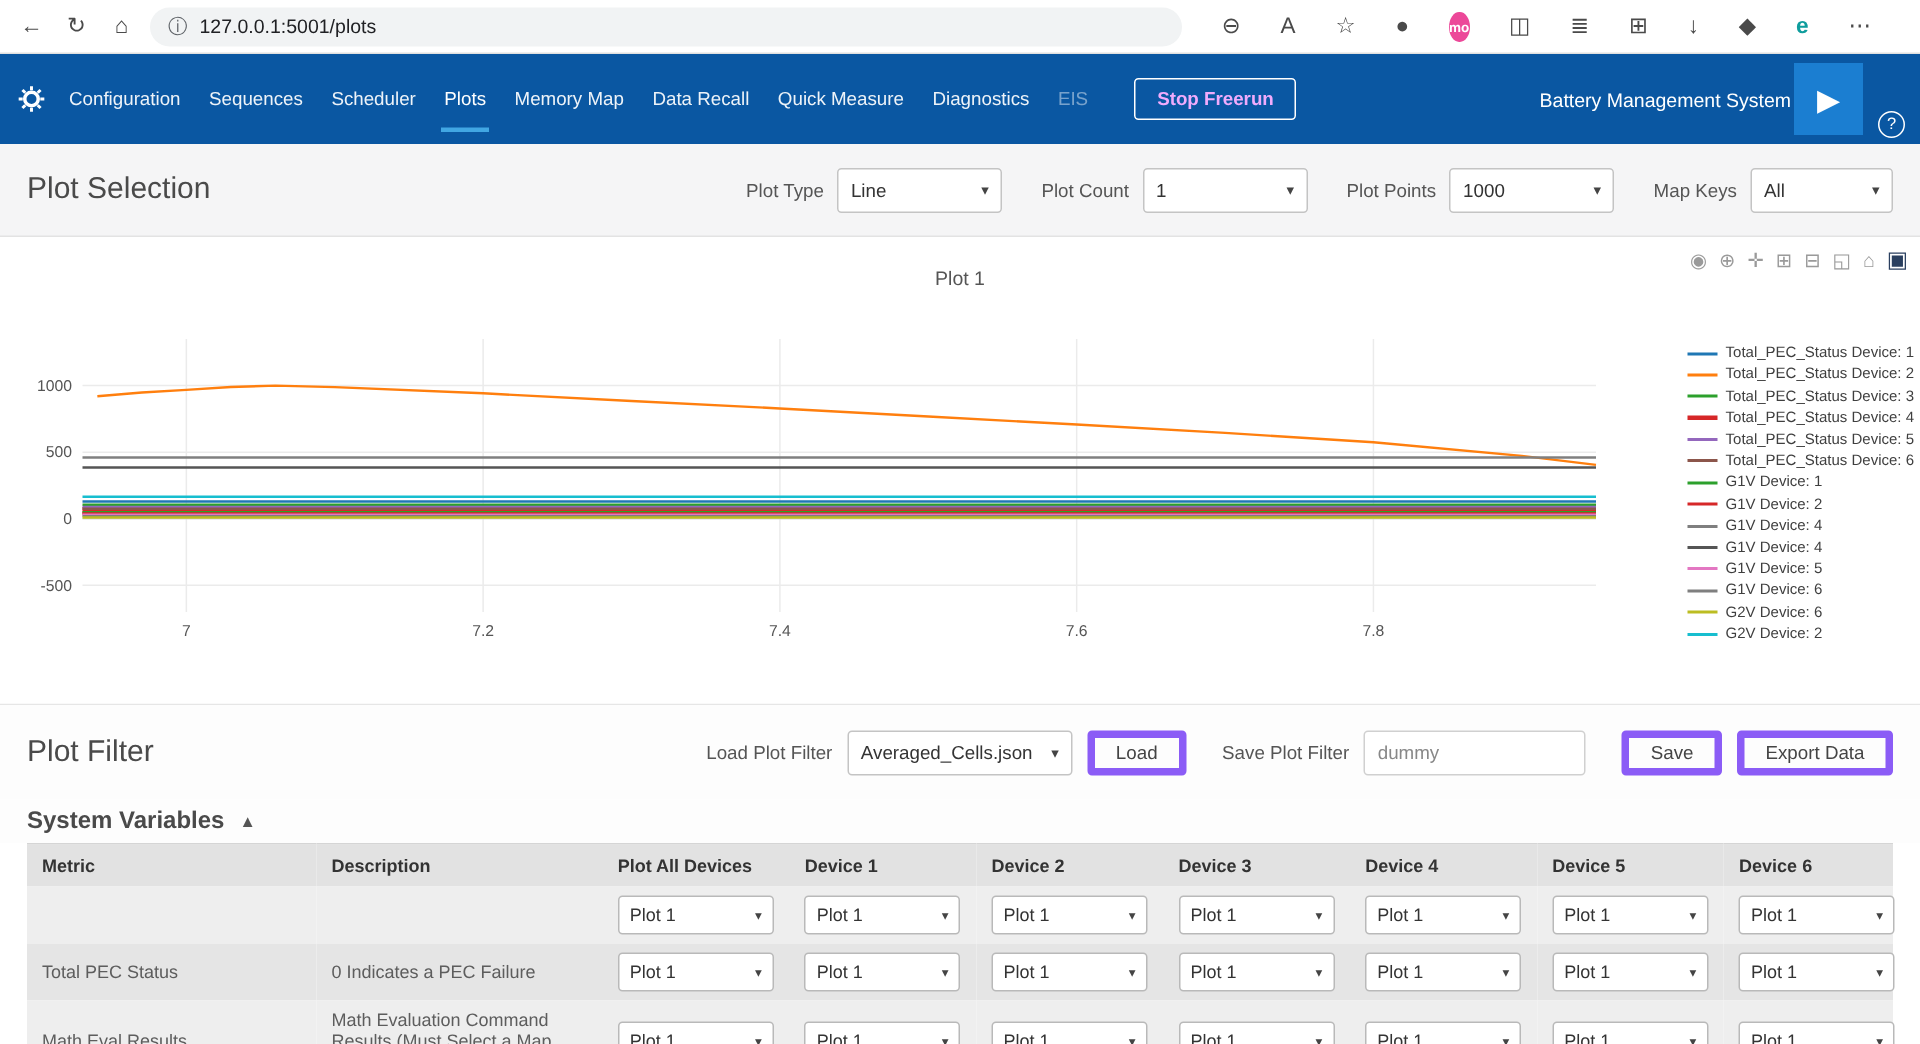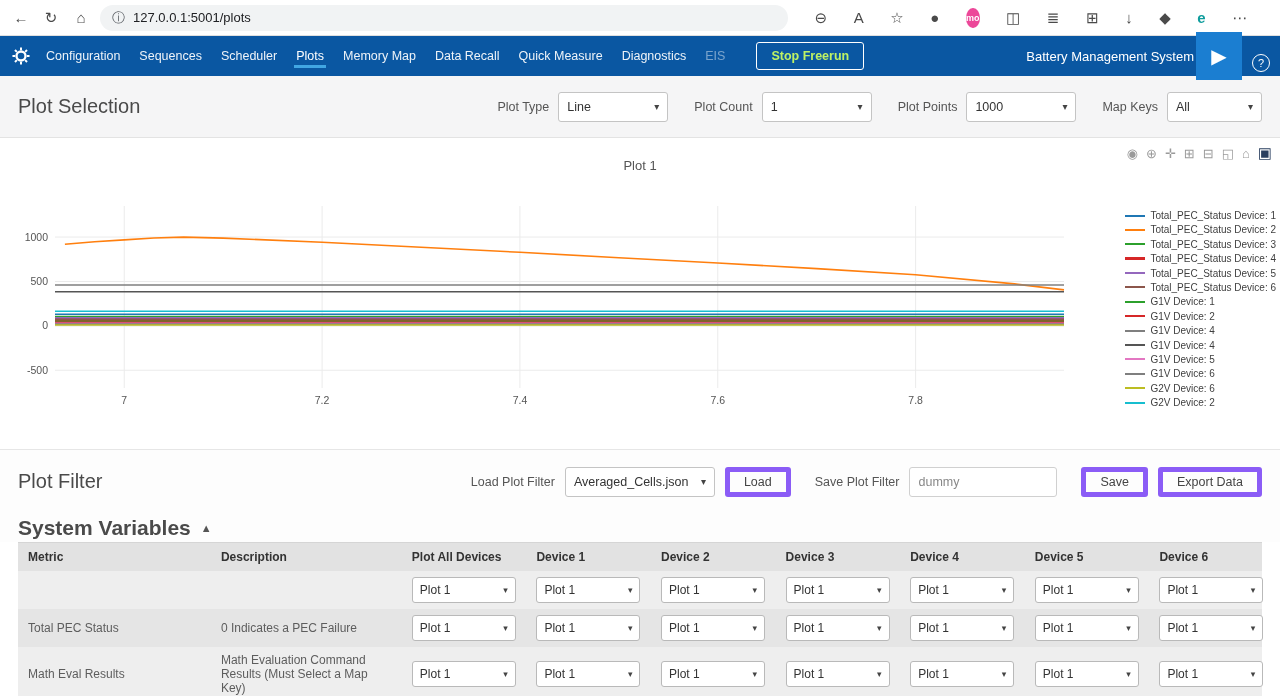--- a/index.html
+++ b/index.html
@@ -16,31 +16,31 @@
   .url-pill .info { color:#5f6368; font-size:13px; margin-right:8px; }
   .url-text { font-size:13px; color:#202124; }
   .browser-right { flex:1; display:flex; align-items:center; justify-content:space-evenly; }
   .browser-right .b-icon { width:auto; }
   .badge-mo { display:inline-flex; width:20px; height:20px; border-radius:50%;
               background:#ec4899; color:#fff !important; font-size:9px; font-weight:bold;
               align-items:center; justify-content:center; line-height:20px; }
   .teal { color:#0f9d9d !important; font-weight:bold; }
 
   
-  .navbar { height:40px; background:#0a57a2; display:flex; align-items:stretch; color:#fff;
+  .navbar { height:60px; background:#0a57a2; display:flex; align-items:stretch; color:#fff;
             padding:0 0 0 12px; }
   .nav-gear { display:flex; align-items:center; margin-right:16px; }
   .nav-item { display:flex; align-items:center; font-size:12.5px; margin-right:19px;
               color:rgba(255,255,255,.93); position:relative; cursor:default; white-space:nowrap; }
   .nav-item.active { color:#fff; }
   .nav-item.active::after { content:""; position:absolute; left:-2px; right:-2px; bottom:8px;
                             height:3px; background:#41a6e3; }
   .nav-item.disabled { color:rgba(255,255,255,.45); }
   .stop-btn { align-self:center; margin-left:12px; background:transparent; border:1px solid #fff;
-              color:#bef264; font-size:12.5px; font-weight:bold; padding:6px 14px; border-radius:3px;
+              color:#f0abfc; font-size:12.5px; font-weight:bold; padding:6px 14px; border-radius:3px;
               font-family:inherit; cursor:pointer; white-space:nowrap; }
   .nav-right { margin-left:auto; display:flex; align-items:center; }
   .app-title { font-size:13px; margin-right:2px; white-space:nowrap; }
   .play-box { width:46px; height:48px; background:#1b7ed1; display:flex; align-items:center;
               justify-content:center; font-size:20px; color:#fff; cursor:pointer; }
   .help-circle { width:18px; height:18px; border:1.5px solid #fff; border-radius:50%;
                  display:flex; align-items:center; justify-content:center; font-size:11px;
                  margin:0 10px; align-self:flex-end; margin-bottom:4px; cursor:pointer; }
 
   
@@ -76,21 +76,21 @@
   .legend .swatch { width:20px; height:2px; margin-right:5px; flex:none; }
 
   
   .plot-filter-bar { height:64px; border-top:1px solid #e6e6e6; display:flex;
                      align-items:center; padding:0 18px; background:#fdfdfd; }
   .pf-controls { margin-left:auto; display:flex; align-items:center; gap:10px; }
   .pf-controls .wide { min-width:150px; }
 
   .system-vars { height:29px; display:flex; align-items:center; padding:0 18px;
                  background:#fdfdfd; cursor:pointer; }
-  .system-vars span:first-child { font-size:21px; font-weight:bold; color:#4a4a4a;text-align:right; }
+  .system-vars span:first-child { font-size:16px; font-weight:bold; color:#4a4a4a;text-align:right; }
   .collapse-arrow { font-size:11px; color:#555; margin-left:10px; }
 
   .filter-table { width:1244px; margin:0 18px; border-collapse:collapse; table-layout:fixed; }
   .filter-table th { background:#e2e2e2; border-top:1px solid #d5d5d5;
                      font-size:12px; font-weight:bold; color:#333; text-align:left;
                      padding:7px 10px; }
   .filter-table td { font-size:12px; color:#5d5d5d; padding:6px 10px; vertical-align:middle; }
   .filter-table tbody tr:nth-child(odd)  { background:#eeeeee; }
   .filter-table tbody tr:nth-child(even) { background:#e5e5e5; }
   .cell-select { width:104px; height:26px; background:#fff; border:1px solid #b9b9b9;

